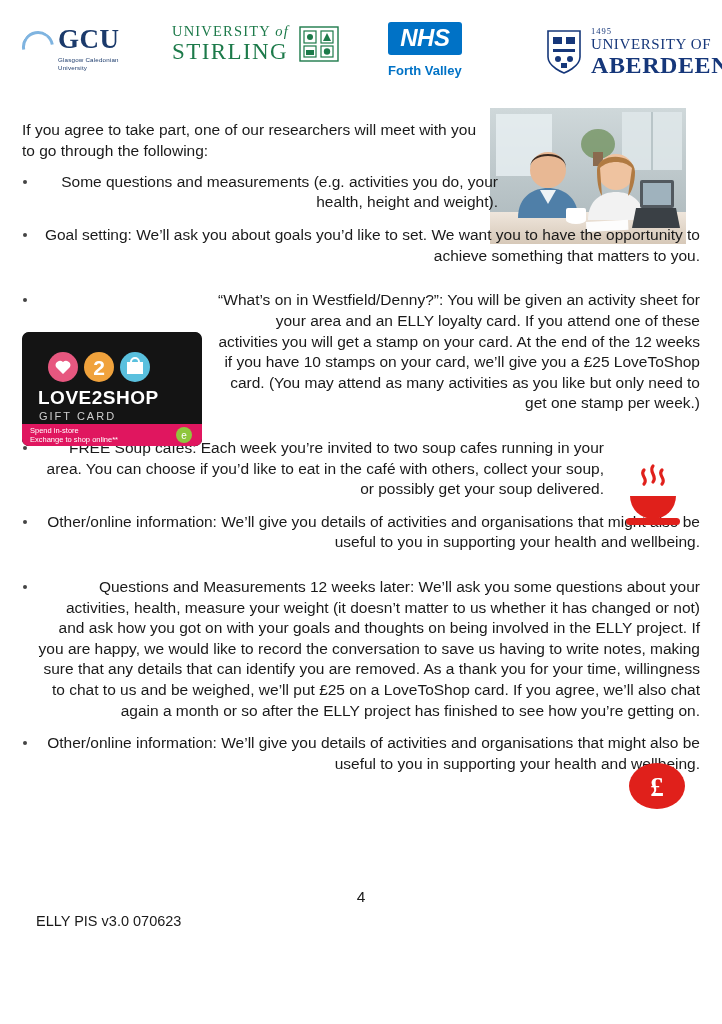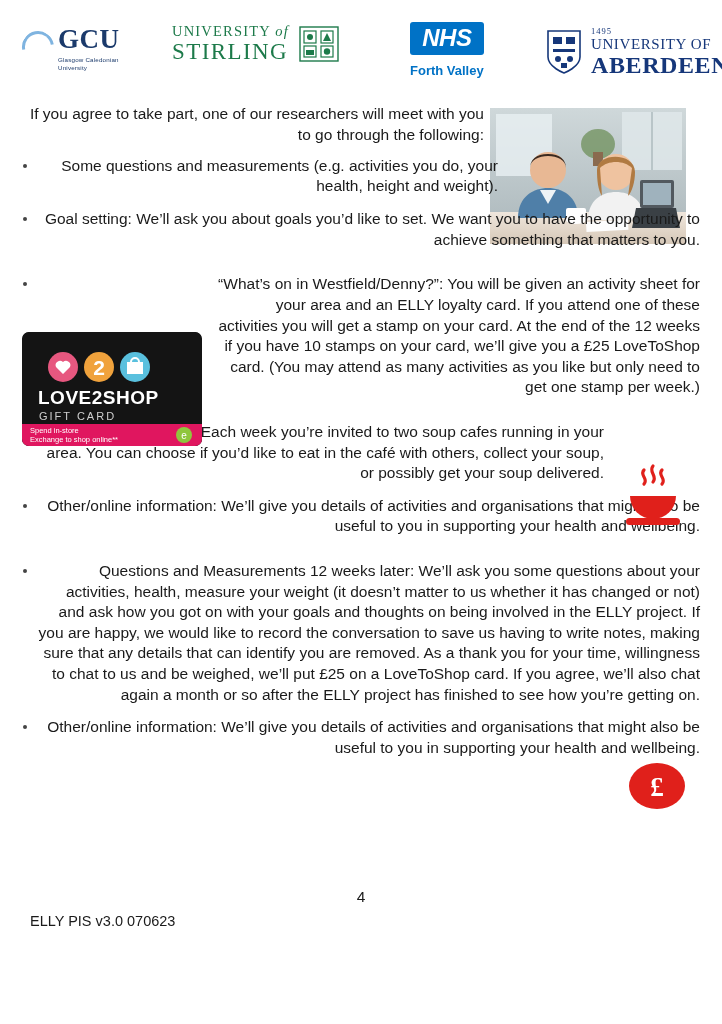--- a/index.html
+++ b/index.html
@@ -86,21 +86,21 @@
     letter-spacing: 1.4px;
     line-height: 1.05;
   }
   .stirling-crest {
     width: 40px; height: 40px;
     margin-left: 10px;
     position: relative;
   }
 
   
-  .logo-nhs { left: 410px; top: 4px; }
+  .logo-nhs { left: 388px; top: 4px; }
   .nhs-box {
     background: #0072c6;
     color: #ffffff;
     font-family: "Liberation Sans", sans-serif;
     font-weight: bold;
     font-style: italic;
     font-size: 24px;
     letter-spacing: -0.5px;
     padding: 2px 10px 3px 10px;
     border-radius: 3px;
@@ -154,23 +154,22 @@
   h1.section-title {
     font-size: 17.5px;
     font-weight: bold;
     color: #1d4f8c;
     margin: 0 0 6px 0;
     line-height: 1.25;
   }
   p.intro {
     font-size: 15.5px;
     line-height: 1.35;
-    margin: 0 0 10px 0;
+    margin: 16px 0 10px 0;
     width: 462px;
-    text-align: right;
   }
 
   ul.bullets {
     list-style: none;
     margin: 0;
     padding: 0;
   }
   ul.bullets > li {
     position: relative;
     padding-left: 14px;
@@ -237,21 +236,21 @@
     top: 888px;
     left: 0;
     width: 722px;
     text-align: center;
     font-size: 15.5px;
     color: #1a1a1a;
   }
   .footer-ref {
     position: absolute;
     top: 913px;
-    left: 30px;
+    left: 36px;
     font-size: 14.5px;
     color: #1a1a1a;
   }
 
   
   .wrap-left-card {
     float: left;
     width: 182px;
     height: 104px;
     shape-outside: margin-box;

